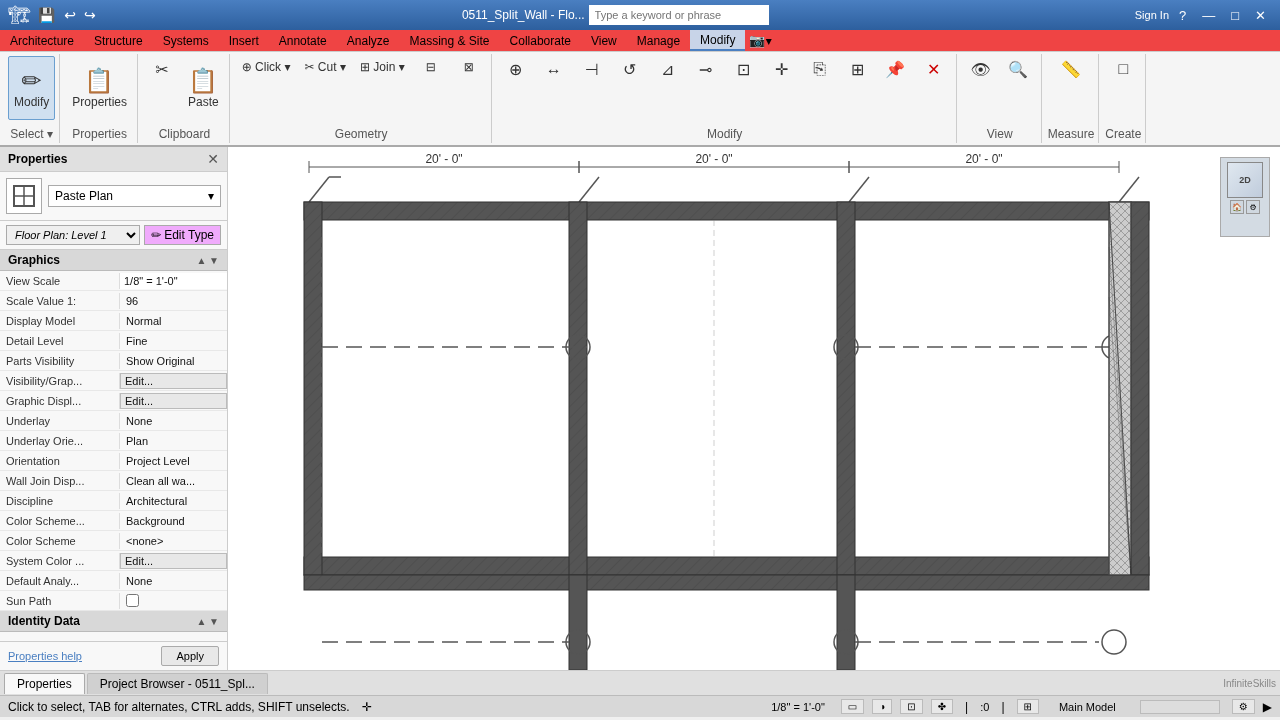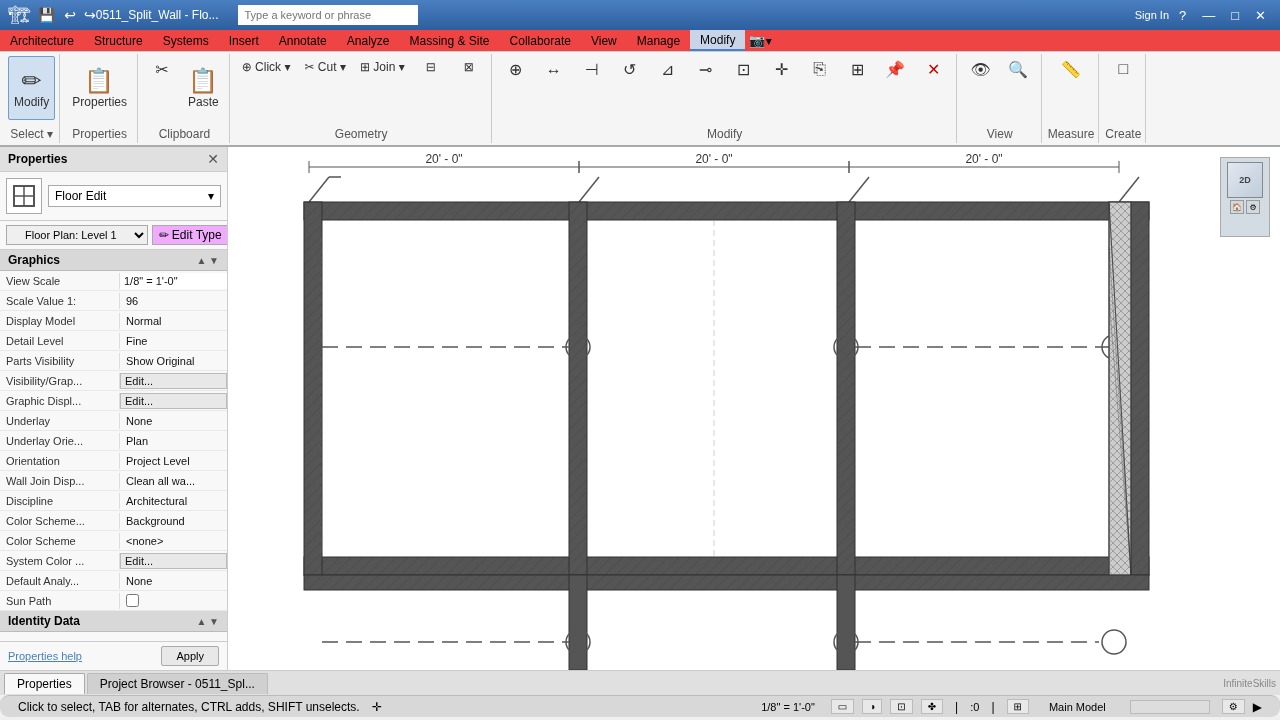--- a/index.html
+++ b/index.html
@@ -9,21 +9,21 @@
     #titlebar {
       height: 30px;
       background: linear-gradient(to bottom, #4a7fc1, #2d5f9e);
       display: flex;
       align-items: center;
       justify-content: space-between;
       padding: 0 8px;
       color: white;
     }
     #titlebar-left { display: flex; align-items: center; gap: 8px; }
-    #titlebar-center { display: flex; align-items: center; gap: 20px; flex: 1; }
+    #titlebar-center { display: flex; align-items: center; gap: 4px; flex: 1; justify-content: center; }
     #titlebar-search {
       background: white;
       border: none;
       height: 20px;
       width: 180px;
       padding: 0 6px;
       font-size: 11px;
       color: #999;
     }
     #titlebar-right { display: flex; align-items: center; gap: 4px; }
@@ -173,22 +173,23 @@
     #view-selector {
       display: flex;
       align-items: center;
       padding: 4px 6px;
       gap: 4px;
       border-bottom: 1px solid #ccc;
     }
     #view-select {
       flex: 1;
       font-size: 11px;
-      padding: 2px 14px;
+      padding: 2px 4px;
       border: 1px solid #aaa;
+      font-style: italic;
     }
     #edit-type-btn {
       font-size: 10px;
       padding: 2px 6px;
       background: #f0abfc;
       border: 1px solid #aaa;
       cursor: pointer;
       white-space: nowrap;
     }
     #properties-scroll {
@@ -330,24 +331,23 @@
     .bottom-tab.active { background: #f8f8f8; border-color: #aaa; }
     #bottom-right { margin-left: auto; display: flex; align-items: center; gap: 4px; font-size: 10px; color: #666; }
 
     
     #modebar {
       height: 22px;
       background: #d8d8d8;
       border-top: 1px solid #bbb;
       display: flex;
       align-items: center;
-      padding: 0 18px;
+      padding: 0 8px;
       gap: 8px;
       font-size: 11px;
-      border-radius: 9px;
     }
     .mode-btn {
       padding: 1px 6px;
       background: #e8e8e8;
       border: 1px solid #bbb;
       cursor: pointer;
       font-size: 10px;
     }
   </style>
 </head>
@@ -529,21 +529,21 @@
     <div id="element-selector">
       <div id="element-icon">
 
         <svg width="28" height="28" viewBox="0 0 28 28">
           <rect x="4" y="4" width="20" height="20" fill="none" stroke="#555" stroke-width="2"></rect>
           <rect x="4" y="4" width="10" height="10" fill="none" stroke="#555" stroke-width="1.5"></rect>
           <rect x="14" y="14" width="10" height="10" fill="none" stroke="#555" stroke-width="1.5"></rect>
         </svg>
       </div>
       <div id="element-dropdown">
-        <span>Floor Edit</span>
+        <span>Paste Plan</span>
         <span>▾</span>
       </div>
     </div>
 
     <div id="view-selector">
       <select id="view-select">
         <option>Floor Plan: Level 1</option>
       </select>
       <button id="edit-type-btn">
         <span>✏</span>

